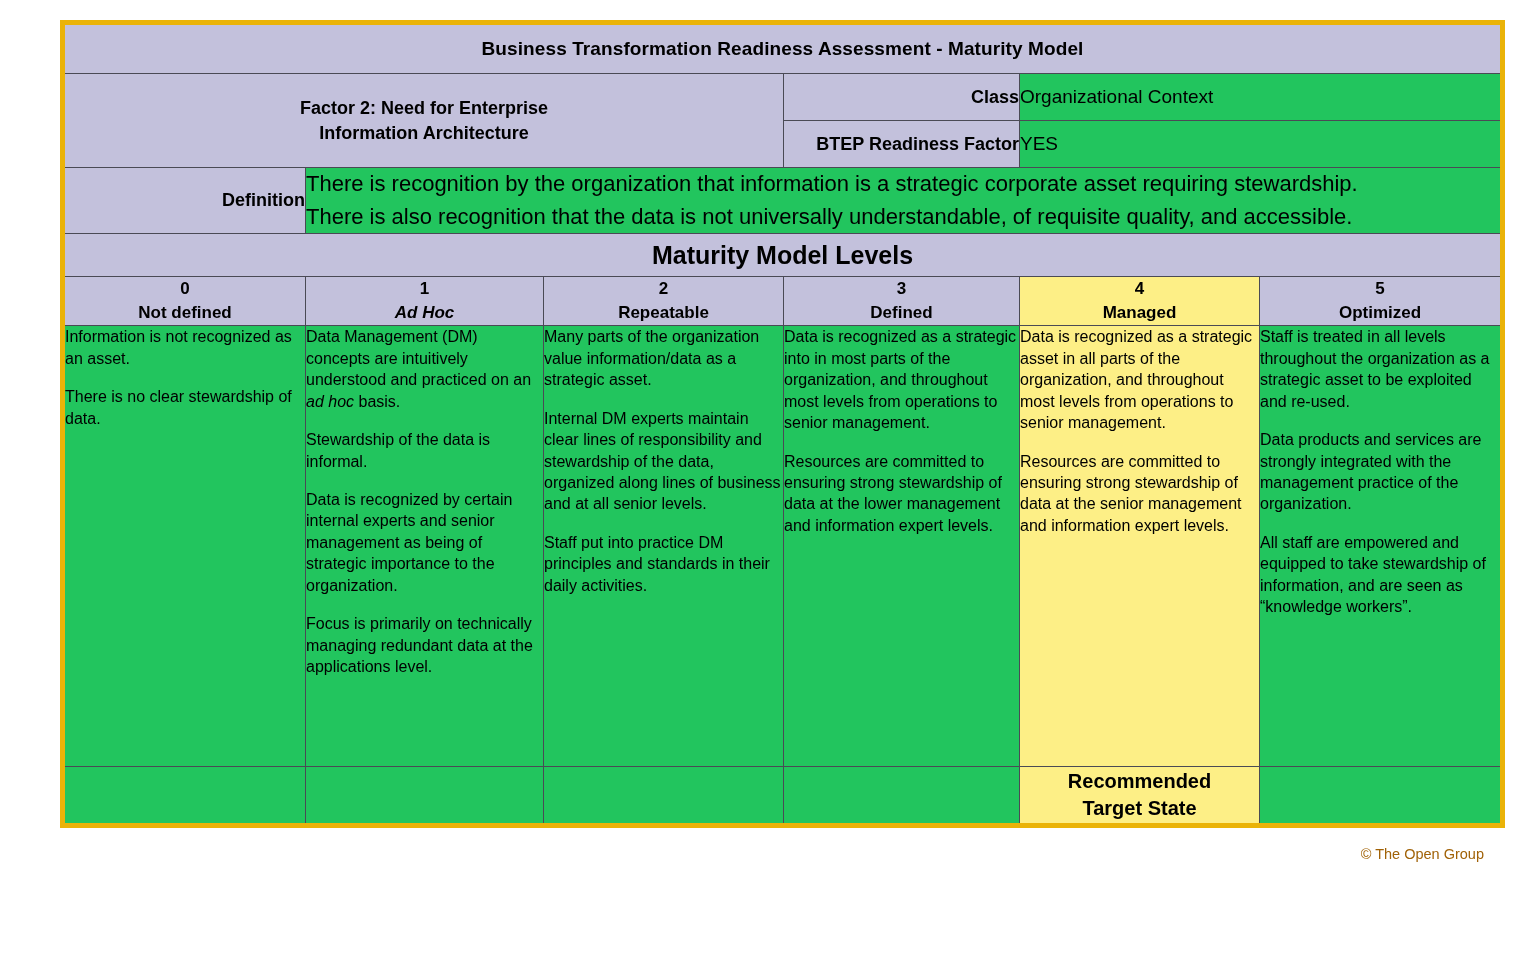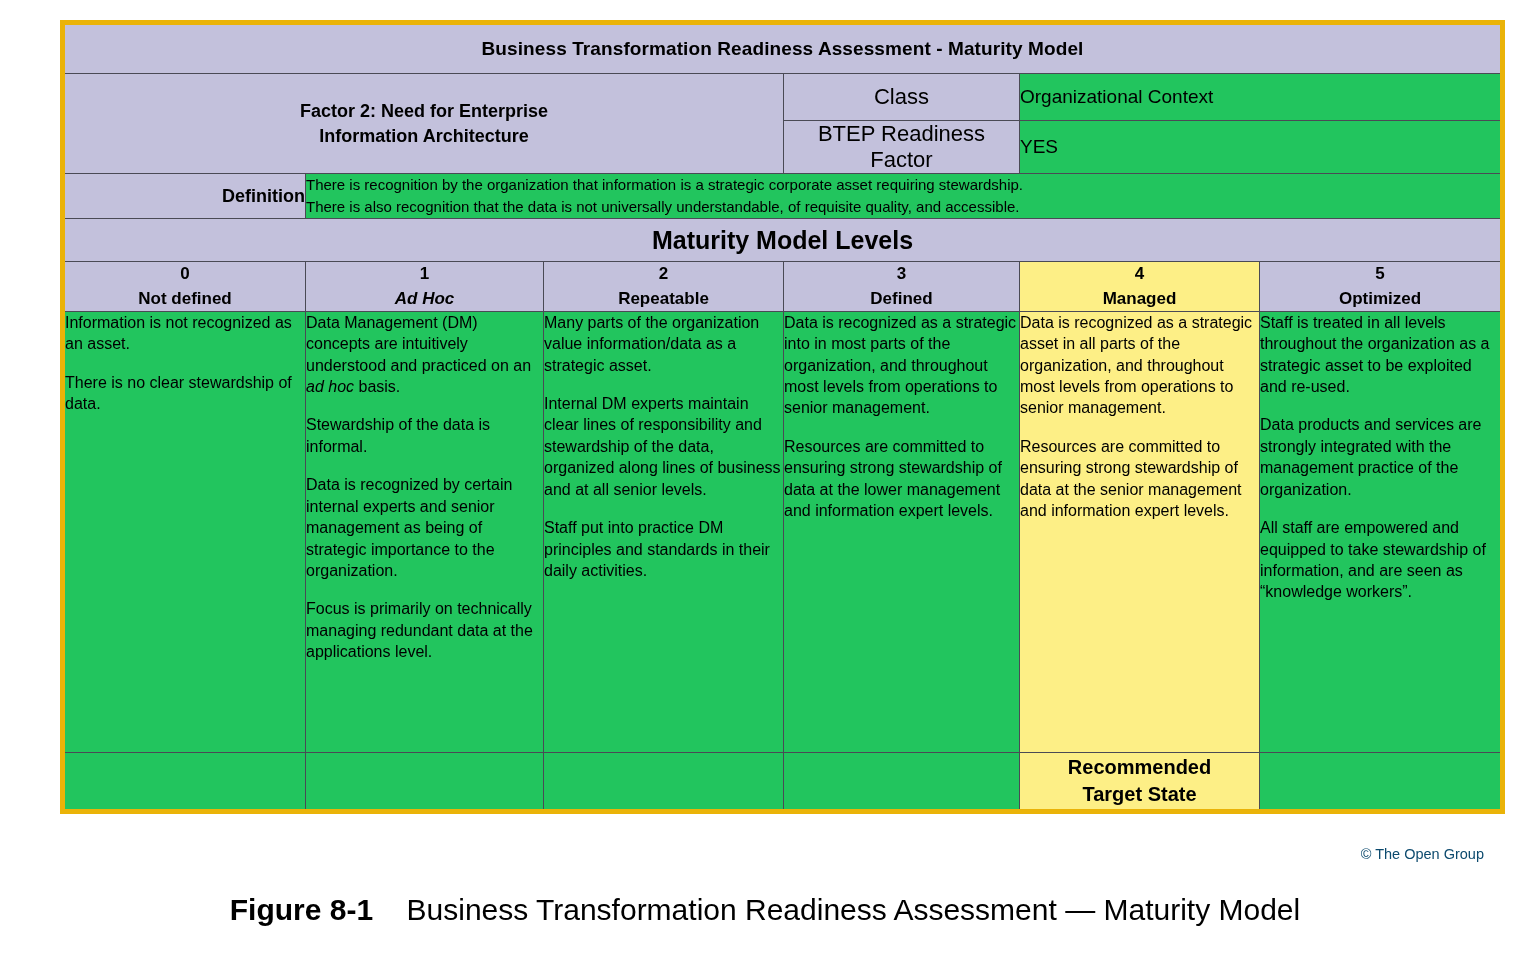--- a/index.html
+++ b/index.html
@@ -65,23 +65,23 @@
   .factor-cell {
     text-align: center;
     font-weight: bold;
     font-size: 18px;
     vertical-align: middle !important;
     line-height: 1.38;
     padding: 4px 10px;
   }
 
   .label-cell {
-    text-align: center;
-    font-weight: normal;
-    font-size: 22px;
+    text-align: right;
+    font-weight: bold;
+    font-size: 18px;
     vertical-align: middle !important;
     height: 46px;
     padding: 3px 6px;
   }
 
   .value-cell {
     font-size: 19px;
     vertical-align: middle !important;
     padding: 3px 14px;
     height: 46px;
@@ -89,21 +89,21 @@
 
   .definition-label {
     text-align: right;
     font-weight: bold;
     font-size: 18px;
     vertical-align: middle !important;
     padding: 4px 6px;
   }
 
   .definition-body {
-    font-size: 15px;
+    font-size: 22px;
     line-height: 1.48;
     padding: 7px 12px 8px 12px;
     vertical-align: middle !important;
   }
   .definition-body div { white-space: nowrap; }
 
   .levels-cell {
     text-align: center;
     font-weight: bold;
     font-size: 25px;
@@ -147,21 +147,21 @@
   }
   .foot-cell span { display: block; }
 
   .credit {
     position: absolute;
     left: 44px;
     top: 846px;
     width: 1440px;
     text-align: right;
     font-size: 14.5px;
-    color: #0c4a6e;
+    color: #a16207;
   }
 
   .caption {
     position: absolute;
     left: 0;
     top: 893px;
     width: 1530px;
     text-align: center;
     font-size: 30px;
     white-space: nowrap;
@@ -285,19 +285,14 @@
               <span>Target State</span>
             </td>
             <td class="foot-cell hdr-white"></td>
           </tr>
       </tbody>
     </table>
   </div>
 
   <div class="credit">© The Open Group</div>
 
-  <div class="caption">
-    <span class="fignum">Figure 8-1</span>
-    <span>&nbsp;&nbsp;</span>
-    <span>Business Transformation Readiness Assessment — Maturity Model</span>
-  </div>
 
 </div>
 
 </body></html>

